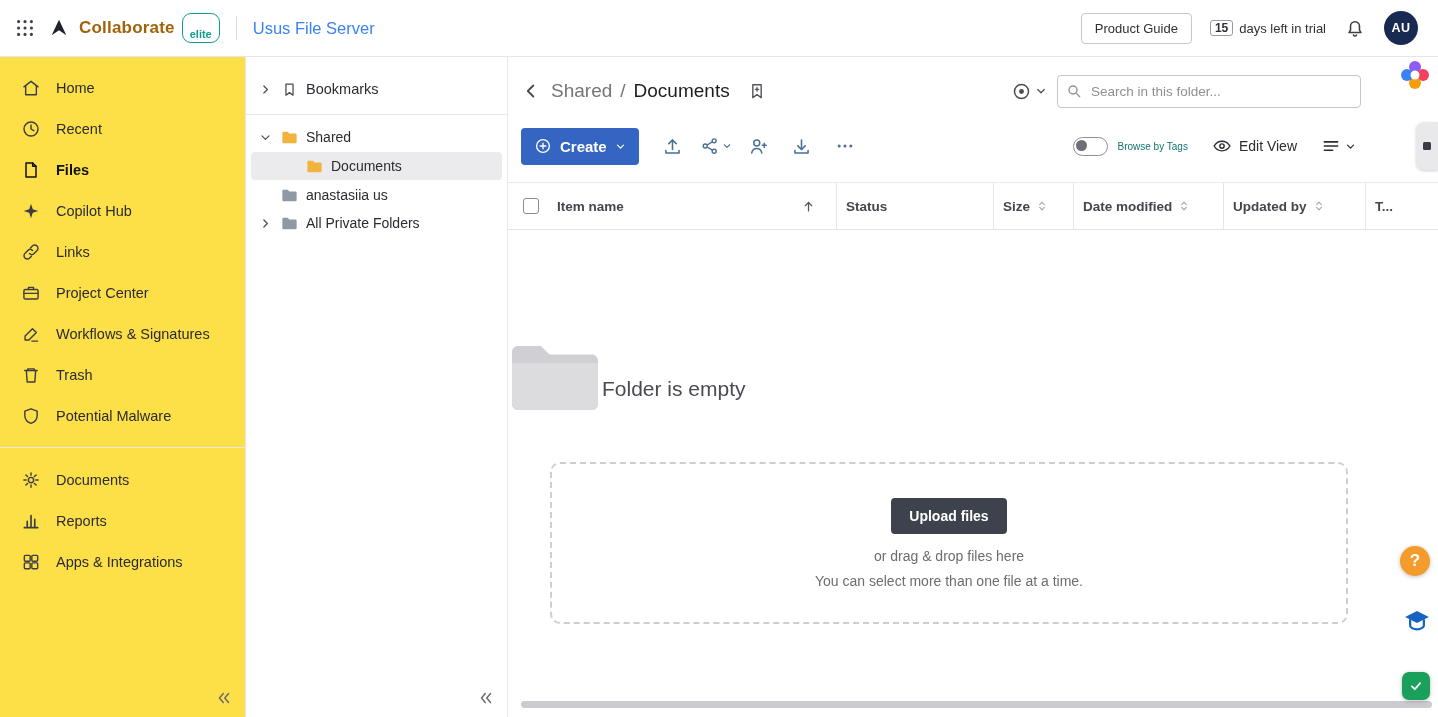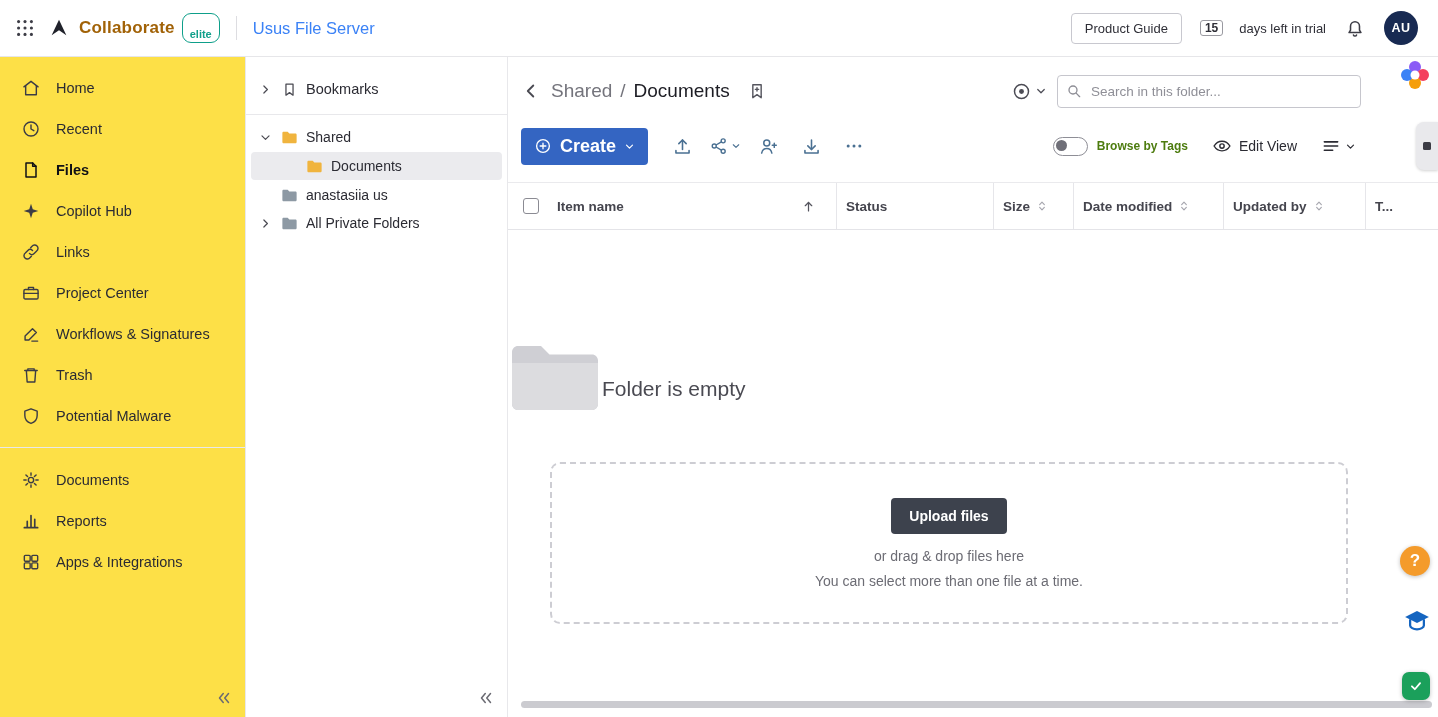--- a/index.html
+++ b/index.html
@@ -19,21 +19,21 @@
     cursor:pointer; color:#3d3d46; padding:0; }
   .logo-mark { margin-left:12px; display:flex; }
   .brand { font-size:17px; font-weight:700; color:#a16207; margin-left:9px; letter-spacing:.2px; }
   .badge { margin-left:7px; font-size:11px; color:var(--badge-teal,#0e9f8a); border:1px solid var(--badge-teal,#0e9f8a);
     border-radius:9px; padding:14px 7px 2px; font-weight:700; }
   .tb-sep { width:1px; height:24px; background:#dddde1; margin:0 16px; }
   .workspace { font-size:16.5px; color:#3b82f6; }
   .tb-right { display:flex; align-items:center; gap:18px; }
   .pg-btn { font-size:13px; color:#2f2f37; border:1px solid #c8c8cf; background:#fff; border-radius:4px;
     padding:7px 13px; cursor:pointer; }
-  .trial { font-size:13px; color:#2f2f37; display:flex; align-items:center; gap:16px; white-space:nowrap;text-align:right; }
+  .trial { font-size:13px; color:#2f2f37; display:flex; align-items:center; gap:6px; white-space:nowrap;text-align:right; }
   .trial-num { border:1px solid #9a9aa1; border-radius:3px; padding:0 4px; font-weight:700; font-size:12px; }
   .avatar { width:34px; height:34px; border-radius:50%; background:var(--avatar-bg,#182a52); color:#fff;
     font-size:12.5px; font-weight:700; display:flex; align-items:center; justify-content:center;
     letter-spacing:.4px; cursor:pointer; }
 
   
   .shell { flex:1; display:flex; min-height:0; }
 
   
   .sidenav { width:246px; flex:0 0 246px; border-right:1px solid #e8e8eb; padding-top:10px; position:relative; background:#fde047; }
@@ -73,29 +73,29 @@
   .spacer { flex:1; }
   .scope-btn { display:flex; align-items:center; gap:3px; color:#4b4b54; margin-right:10px; background:none; border:none; cursor:pointer; }
   .search-wrap { position:relative; width:304px; height:33px; }
   .search-icon { position:absolute; left:9px; top:8px; color:#8e8e96; }
   .search-input { width:100%; height:100%; border:1px solid #c6c6cd; border-radius:4px; padding:0 10px 0 33px;
     font-size:13.5px; font-family:inherit; color:#2b2b33; outline:none; background:#fff; }
   .search-input::placeholder { color:#8f8f97; }
 
   .toolbar { display:flex; align-items:center; margin-top:17px; padding:0 82px 0 13px; height:40px; }
   .create-btn { display:flex; align-items:center; gap:8px; background:var(--accent-blue,#3465c2); color:#fff;
-    border:none; border-radius:4px; height:37px; padding:0 13px; font-size:18px; font-weight:600; cursor:pointer; }
+    border:none; border-radius:4px; height:37px; padding:0 13px; font-size:15px; font-weight:600; cursor:pointer; }
   .tb-icons { display:flex; align-items:center; margin-left:16px; gap:7px; }
   .tbtn { min-width:36px; height:34px; display:flex; align-items:center; justify-content:center;
     color:var(--toolbar-icon-blue,#4a7092); background:none; border:none; cursor:pointer; gap:2px; }
   .right-tools { display:flex; align-items:center; }
   .toggle { width:35px; height:19px; border:1.5px solid #8e8e96; border-radius:10px; position:relative;
     background:#fff; cursor:pointer; flex:0 0 35px; }
   .toggle::after { content:""; position:absolute; left:2px; top:2px; width:11px; height:11px; border-radius:50%; background:#6f6f78; }
-  .tool-label { font-size:12px; color:#4d7c0f; margin-left:9px; white-space:nowrap;font-weight:bold; }
+  .tool-label { font-size:10px; color:#0f766e; margin-left:9px; white-space:nowrap; }
   .edit-view { display:flex; align-items:center; gap:7px; margin-left:24px; color:#2b2b33; background:none; border:none;
     font-size:14px; cursor:pointer; }
   .view-menu { display:flex; align-items:center; gap:4px; margin-left:24px; color:#2b2b33; background:none; border:none; cursor:pointer; }
 
   
   .thead { display:flex; align-items:stretch; height:48px; margin-top:16px; border-top:1px solid #eaeaed;
     border-bottom:1px solid #e4e4e8; font-size:13.5px; color:#45454e; font-weight:600; }
   .th { display:flex; align-items:center; min-width:0; }
   .th-sel { width:44px; flex:0 0 44px; padding-left:15px; }
   .cb { width:16px; height:16px; border:1.5px solid #8b8b93; border-radius:3px; background:#fff; cursor:pointer; }

